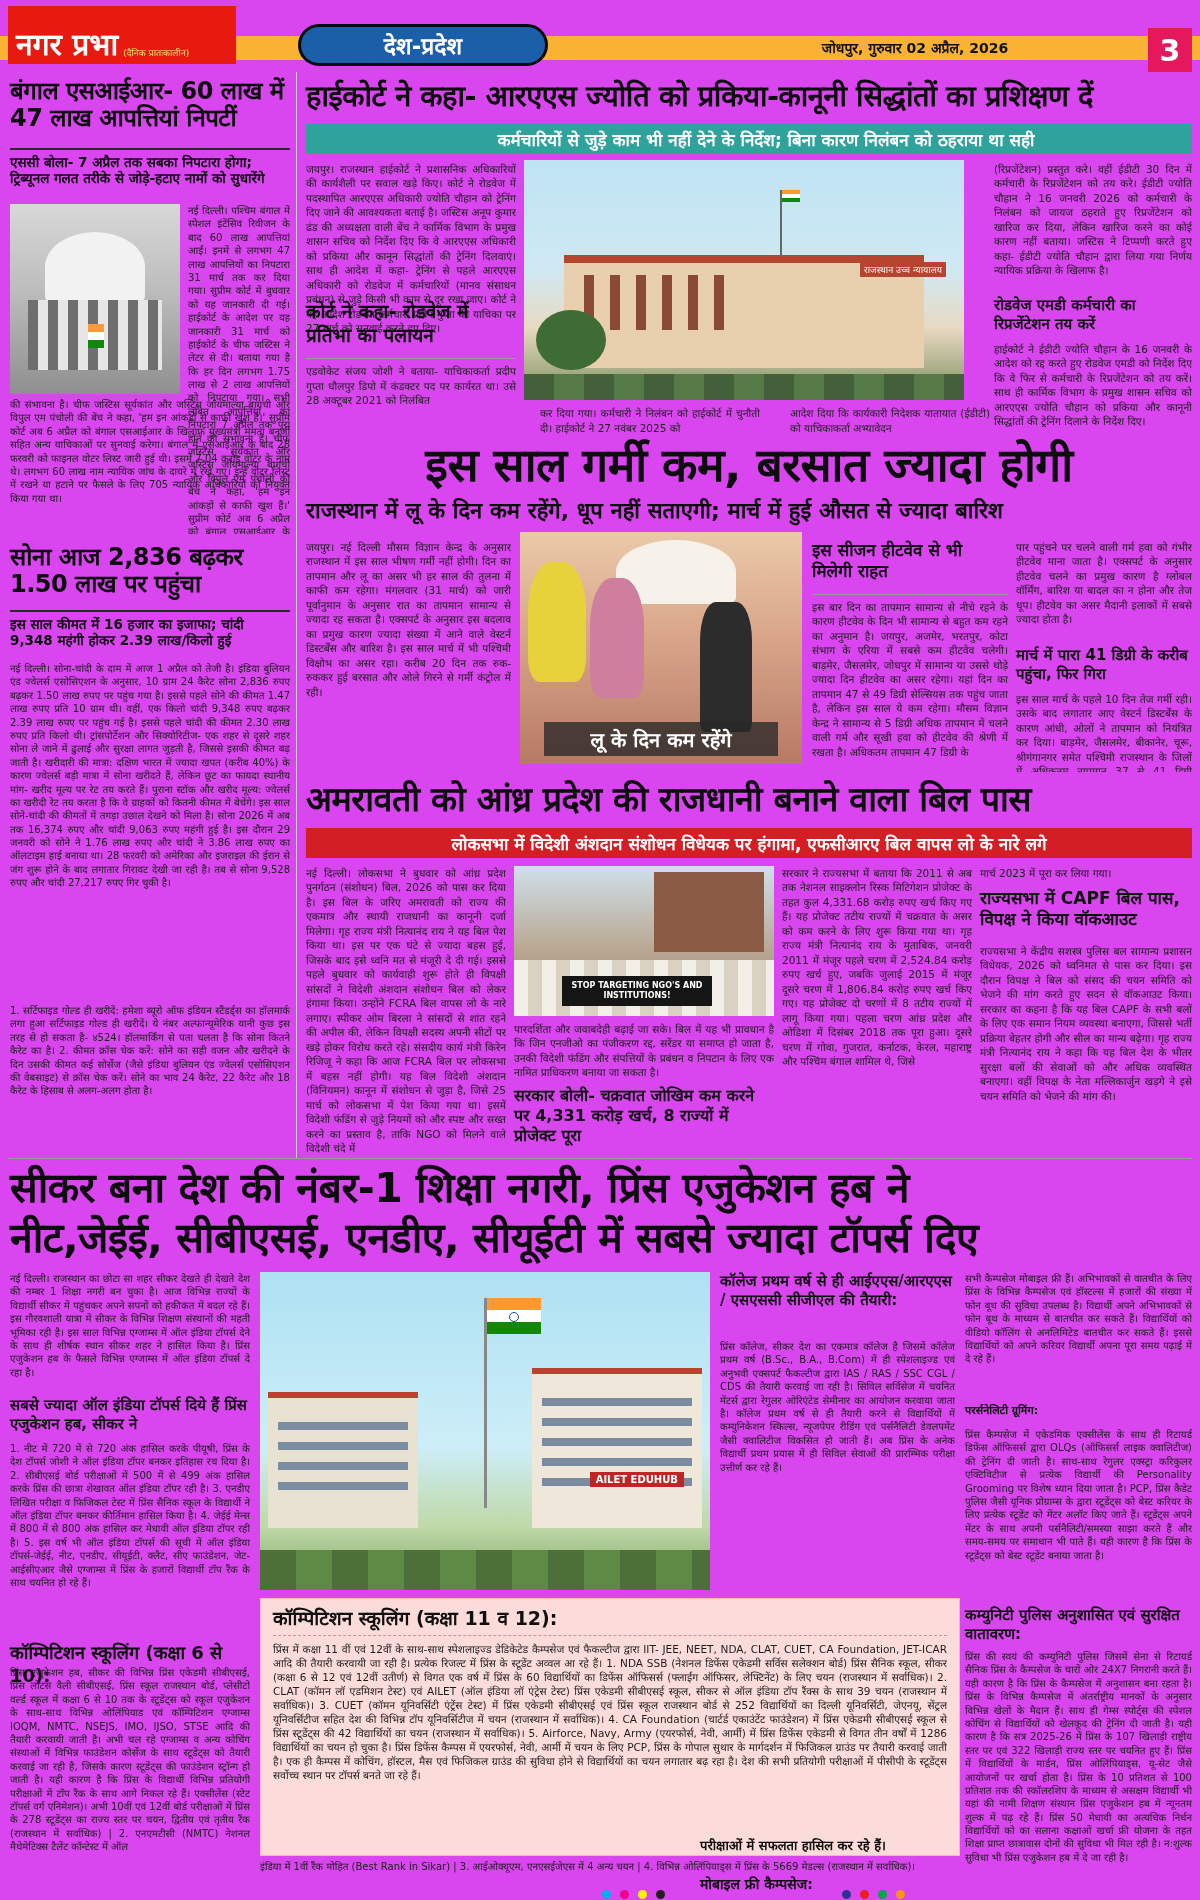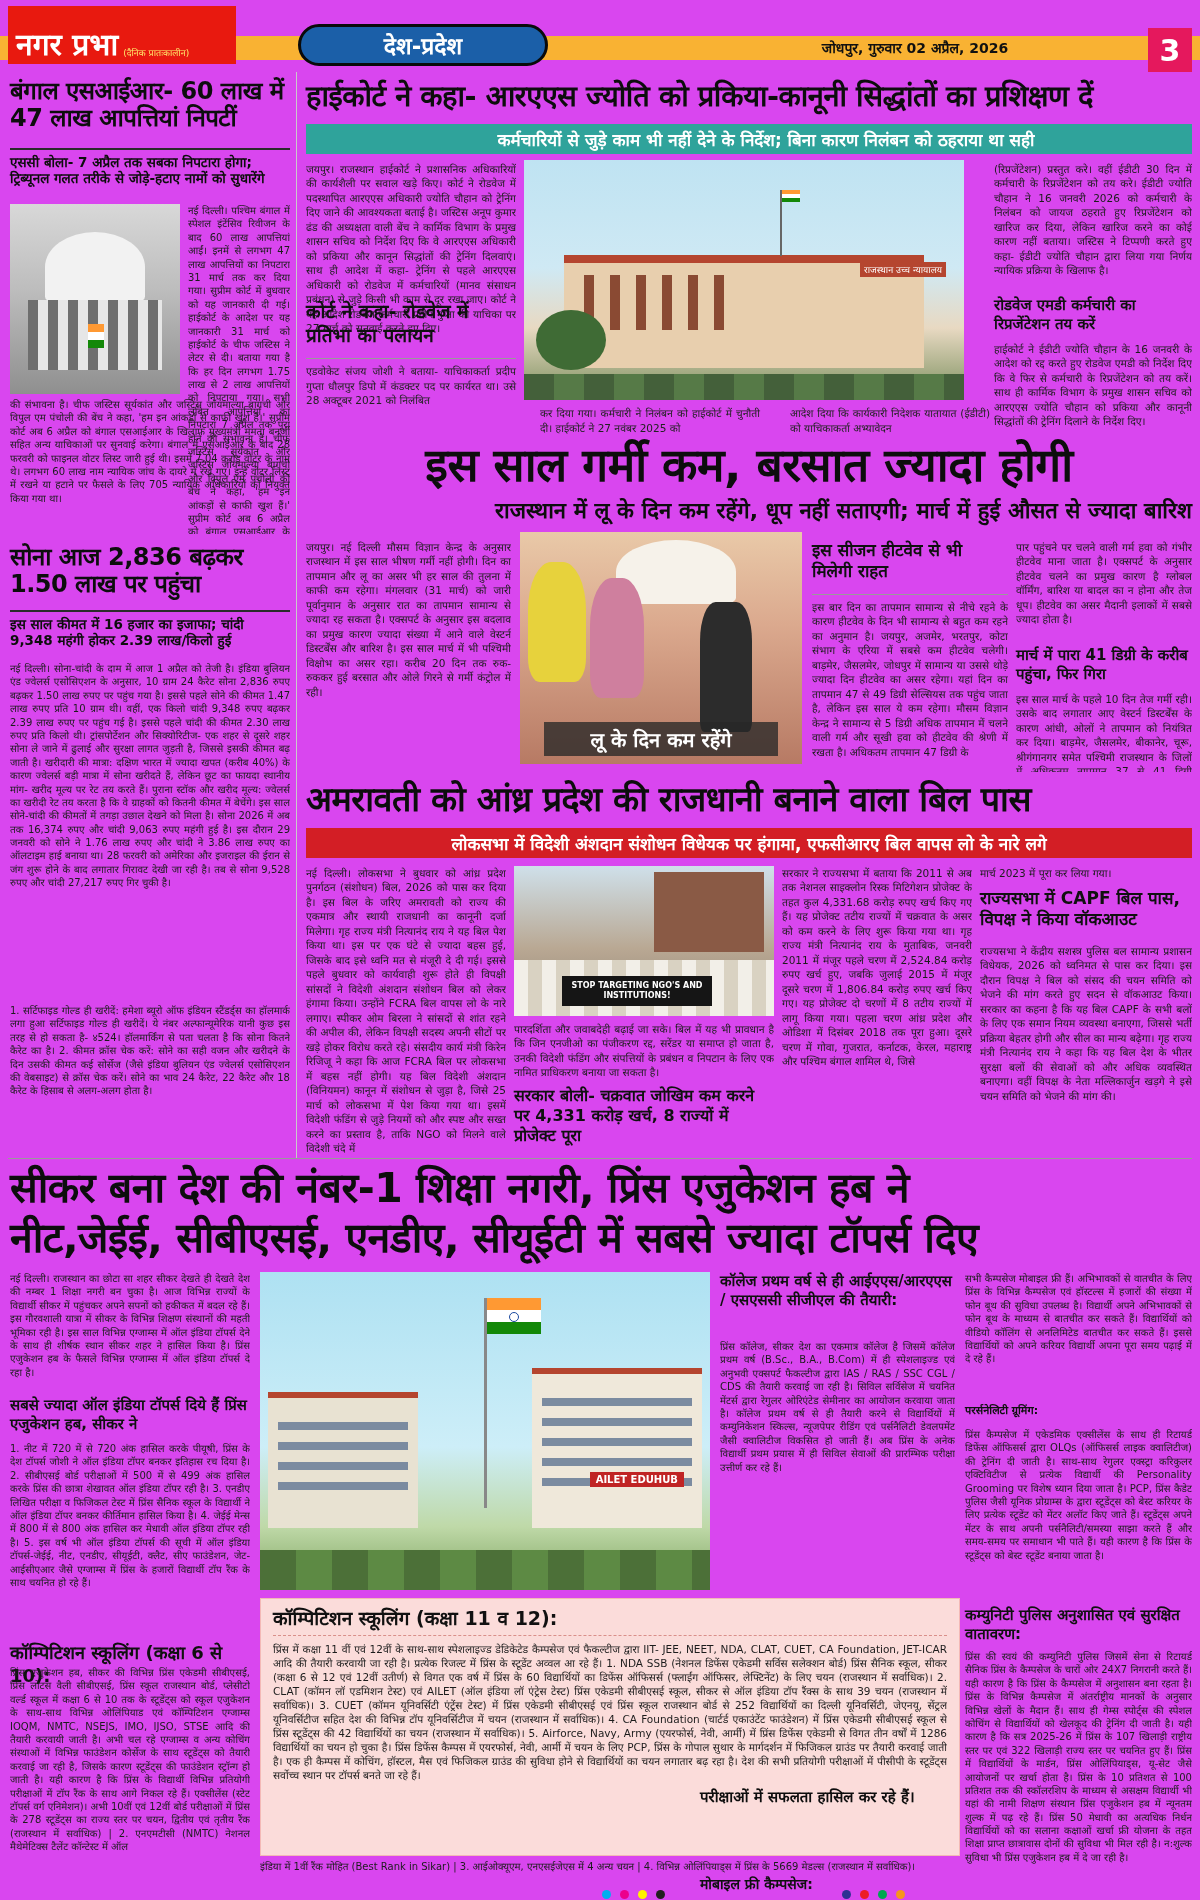--- a/index.html
+++ b/index.html
@@ -75,21 +75,21 @@
   <div class="abs sechead" style="left:306px;top:300px;width:210px;height:58px;font-size:19px;">कोर्ट ने कहा- रोडवेज में प्रतिभा का पलायन</div>
   <div class="abs thinrule" style="left:306px;top:358px;width:210px;"></div>
   <div class="abs capt" style="left:306px;top:364px;width:210px;height:70px;">एडवोकेट संजय जोशी ने बताया- याचिकाकर्ता प्रदीप गुप्ता धौलपुर डिपो में कंडक्टर पद पर कार्यरत था। उसे 28 अक्टूबर 2021 को निलंबित</div>
   <div class="abs capt" style="left:540px;top:406px;width:220px;height:50px;">कर दिया गया। कर्मचारी ने निलंबन को हाईकोर्ट में चुनौती दी। हाईकोर्ट ने 27 नवंबर 2025 को</div>
   <div class="abs capt" style="left:790px;top:406px;width:200px;height:50px;">आदेश दिया कि कार्यकारी निदेशक यातायात (ईडीटी) को याचिकाकर्ता अभ्यावेदन</div>
   <div class="abs body-txt" style="left:994px;top:162px;width:198px;height:132px;">(रिप्रजेंटेशन) प्रस्तुत करे। वहीं ईडीटी 30 दिन में कर्मचारी के रिप्रजेंटेशन को तय करे। ईडीटी ज्योति चौहान ने 16 जनवरी 2026 को कर्मचारी के निलंबन को जायज ठहराते हुए रिप्रजेंटेशन को खारिज कर दिया, लेकिन खारिज करने का कोई कारण नहीं बताया। जस्टिस ने टिप्पणी करते हुए कहा- ईडीटी ज्योति चौहान द्वारा लिया गया निर्णय न्यायिक प्रक्रिया के खिलाफ है।</div>
   <div class="abs sechead" style="left:994px;top:296px;width:198px;height:44px;font-size:15px;">रोडवेज एमडी कर्मचारी का रिप्रजेंटेशन तय करें</div>
   <div class="abs body-txt" style="left:994px;top:342px;width:198px;height:116px;">हाईकोर्ट ने ईडीटी ज्योति चौहान के 16 जनवरी के आदेश को रद्द करते हुए रोडवेज एमडी को निर्देश दिए कि वे फिर से कर्मचारी के रिप्रजेंटेशन को तय करें। साथ ही कार्मिक विभाग के प्रमुख शासन सचिव को आरएएस ज्योति चौहान को प्रकिया और कानूनी सिद्धांतों की ट्रेनिंग दिलाने के निर्देश दिए।</div>
 
   <div class="abs headline" style="left:306px;top:440px;width:886px;height:52px;font-size:46px;text-align:center;white-space:nowrap;">इस साल गर्मी कम, बरसात ज्यादा होगी</div>
-  <div class="abs subhead" style="left:306px;top:498px;width:886px;height:30px;font-size:22px;text-align:right;white-space:nowrap;">राजस्थान में लू के दिन कम रहेंगे, धूप नहीं सताएगी; मार्च में हुई औसत से ज्यादा बारिश</div>
+  <div class="abs subhead" style="left:306px;top:498px;width:886px;height:30px;font-size:22px;text-align:left;white-space:nowrap;">राजस्थान में लू के दिन कम रहेंगे, धूप नहीं सताएगी; मार्च में हुई औसत से ज्यादा बारिश</div>
   <div class="abs body-txt" style="left:306px;top:540px;width:205px;height:232px;">जयपुर। नई दिल्ली मौसम विज्ञान केन्द्र के अनुसार राजस्थान में इस साल भीषण गर्मी नहीं होगी। दिन का तापमान और लू का असर भी हर साल की तुलना में काफी कम रहेगा। मंगलवार (31 मार्च) को जारी पूर्वानुमान के अनुसार रात का तापमान सामान्य से ज्यादा रह सकता है। एक्सपर्ट के अनुसार इस बदलाव का प्रमुख कारण ज्यादा संख्या में आने वाले वेस्टर्न डिस्टर्बेंस और बारिश है। इस साल मार्च में भी पश्चिमी विक्षोभ का असर रहा। करीब 20 दिन तक रुक-रुककर हुई बरसात और ओले गिरने से गर्मी कंट्रोल में रही।</div>
   <div class="abs photo" style="left:520px;top:532px;width:282px;height:232px;background:linear-gradient(180deg,#e9c9a8 0%,#dba98e 40%,#b77a64 100%);">
     <div style="position:absolute;left:96px;top:8px;width:120px;height:64px;background:#f6f2ea;border-radius:50% 50% 10% 10%;"></div>
     <div style="position:absolute;left:8px;top:30px;width:58px;height:120px;background:#e7d23c;border-radius:40% 40% 20% 20%;"></div>
     <div style="position:absolute;left:70px;top:46px;width:54px;height:120px;background:#cf7f9e;border-radius:40% 40% 20% 20%;"></div>
     <div style="position:absolute;left:180px;top:70px;width:52px;height:130px;background:#2c2c2c;border-radius:30% 30% 8% 8%;"></div>
     <div style="position:absolute;left:24px;bottom:8px;width:234px;height:34px;background:rgba(40,40,40,.78);display:flex;align-items:center;justify-content:center;">
       <span style="color:#fff;font-weight:bold;font-size:20px;">लू के दिन कम रहेंगे</span>
     </div>
   </div>
@@ -146,21 +146,21 @@
   </div>
 
   <div class="abs pinkbox" style="left:260px;top:1598px;width:700px;height:258px;padding:8px 12px;">
     <div class="sechead" style="font-size:19px;color:#111;border-bottom:1px dashed #d98f8a;padding-bottom:4px;">कॉम्पिटिशन स्कूलिंग (कक्षा 11 व 12):</div>
     <div class="body-sm" style="margin-top:6px;height:206px;font-size:10.5px;">प्रिंस में कक्षा 11 वीं एवं 12वीं के साथ-साथ स्पेशलाइज्ड डेडिकेटेड कैम्पसेज एवं फैकल्टीज द्वारा IIT- JEE, NEET, NDA, CLAT, CUET, CA Foundation, JET-ICAR आदि की तैयारी करवायी जा रही है। प्रत्येक रिजल्ट में प्रिंस के स्टूडेंट अव्वल आ रहे हैं। 1. NDA SSB (नेशनल डिफेंस एकेडमी सर्विस सलेक्शन बोर्ड) प्रिंस सैनिक स्कूल, सीकर (कक्षा 6 से 12 एवं 12वीं उतीर्ण) से विगत एक वर्ष में प्रिंस के 60 विद्यार्थियों का डिफेंस ऑफिसर्स (फ्लाईंग ऑफिसर, लेफ्टिनेंट) के लिए चयन (राजस्थान में सर्वाधिक)। 2. CLAT (कॉमन लॉ एडमिशन टेस्ट) एवं AILET (ऑल इंडिया लॉ एंट्रेस टेस्ट) प्रिंस एकेडमी सीबीएसई स्कूल, सीकर से ऑल इंडिया टॉप रैंक्स के साथ 39 चयन (राजस्थान में सर्वाधिक)। 3. CUET (कॉमन यूनिवर्सिटी एंट्रेंस टेस्ट) में प्रिंस एकेडमी सीबीएसई एवं प्रिंस स्कूल राजस्थान बोर्ड से 252 विद्यार्थियों का दिल्ली यूनिवर्सिटी, जेएनयू, सेंट्रल यूनिवर्सिटीज सहित देश की विभिन्न टॉप यूनिवर्सिटीज में चयन (राजस्थान में सर्वाधिक)। 4. CA Foundation (चार्टर्ड एकाउंटेंट फाउंडेशन) में प्रिंस एकेडमी सीबीएसई स्कूल से प्रिंस स्टूडेंट्स की 42 विद्यार्थियों का चयन (राजस्थान में सर्वाधिक)। 5. Airforce, Navy, Army (एयरफोर्स, नेवी, आर्मी) में प्रिंस डिफेंस एकेडमी से विगत तीन वर्षों में 1286 विद्यार्थियों का चयन हो चुका है। प्रिंस डिफेंस कैम्पस में एयरफोर्स, नेवी, आर्मी में चयन के लिए PCP, प्रिंस के गोपाल सुथार के मार्गदर्शन में फिजिकल ग्राउंड पर तैयारी करवाई जाती है। एक ही कैम्पस में कोचिंग, हॉस्टल, मैस एवं फिजिकल ग्राउंड की सुविधा होने से विद्यार्थियों का चयन लगातार बढ़ रहा है। देश की सभी प्रतियोगी परीक्षाओं में पीसीपी के स्टूडेंट्स सर्वोच्च स्थान पर टॉपर्स बनते जा रहे हैं।</div>
   </div>
   <div class="abs body-sm" style="left:260px;top:1860px;width:700px;height:16px;white-space:nowrap;">इंडिया में 1वीं रैंक मोहित (Best Rank in Sikar) | 3. आईओक्यूएम, एनएसईजेएस में 4 अन्य चयन | 4. विभिन्न ओलिंपियाड्स में प्रिंस के 5669 मेडल्स (राजस्थान में सर्वाधिक)।</div>
 
   <div class="abs sechead" style="left:720px;top:1272px;width:235px;height:66px;font-size:15px;">कॉलेज प्रथम वर्ष से ही आईएएस/आरएएस / एसएससी सीजीएल की तैयारी:</div>
   <div class="abs body-sm" style="left:720px;top:1340px;width:235px;height:236px;">प्रिंस कॉलेज, सीकर देश का एकमात्र कॉलेज है जिसमें कॉलेज प्रथम वर्ष (B.Sc., B.A., B.Com) में ही स्पेशलाइज्ड एवं अनुभवी एक्सपर्ट फैकल्टीज द्वारा IAS / RAS / SSC CGL / CDS की तैयारी करवाई जा रही है। सिविल सर्विसेज में चयनित मेंटर्स द्वारा रेगुलर ओरिएंटेड सेमीनार का आयोजन करवाया जाता है। कॉलेज प्रथम वर्ष से ही तैयारी करने से विद्यार्थियों में कम्युनिकेशन स्किल्स, न्यूजपेपर रीडिंग एवं पर्सनैलिटी डेवलपमेंट जैसी क्वालिटीज विकसित हो जाती हैं। अब प्रिंस के अनेक विद्यार्थी प्रथम प्रयास में ही सिविल सेवाओं की प्रारम्भिक परीक्षा उत्तीर्ण कर रहे हैं।</div>
-  <div class="abs subhead" style="left:700px;top:1788px;width:235px;height:16px;font-size:15px;">परीक्षाओं में सफलता हासिल कर रहे हैं।</div>
+  <div class="abs subhead" style="left:700px;top:1838px;width:235px;height:16px;font-size:13px;">परीक्षाओं में सफलता हासिल कर रहे हैं।</div>
   <div class="abs sechead" style="left:700px;top:1876px;width:235px;height:20px;font-size:14px;">मोबाइल फ्री कैम्पसेज:</div>
 
   <div class="abs body-sm" style="left:965px;top:1272px;width:227px;height:130px;">सभी कैम्पसेज मोबाइल फ्री हैं। अभिभावकों से वातचीत के लिए प्रिंस के विभिन्न कैम्पसेज एवं हॉस्टल्स में हजारों की संख्या में फोन बूथ की सुविधा उपलब्ध है। विद्यार्थी अपने अभिभावकों से फोन बूथ के माध्यम से बातचीत कर सकते हैं। विद्यार्थियों को वीडियो कॉलिंग से अनलिमिटेड बातचीत कर सकते हैं। इससे विद्यार्थियों को अपने करियर विद्यार्थी अपना पूरा समय पढ़ाई में दे रहे हैं।</div>
   <div class="abs sechead" style="left:965px;top:1404px;width:227px;height:22px;font-size:11px;">परर्सनेलिटी ग्रूमिंग:</div>
   <div class="abs body-sm" style="left:965px;top:1428px;width:227px;height:176px;">प्रिंस कैम्पसेज में एकेडमिक एक्सीलेंस के साथ ही रिटायर्ड डिफेंस ऑफिसर्स द्वारा OLQs (ऑफिसर्स लाइक क्वालिटीज) की ट्रेनिंग दी जाती है। साथ-साथ रेगुलर एक्स्ट्रा करिकुलर एक्टिविटीज से प्रत्येक विद्यार्थी की Personality Grooming पर विशेष ध्यान दिया जाता है। PCP, प्रिंस कैडेट पुलिस जैसी यूनिक प्रोग्राम्स के द्वारा स्टूडेंट्स को बेस्ट करियर के लिए प्रत्येक स्टूडेंट को मेंटर अलॉट किए जाते हैं। स्टूडेंट्स अपने मेंटर के साथ अपनी पर्सनैलिटी/समस्या साझा करते हैं और समय-समय पर समाधान भी पाते हैं। यही कारण है कि प्रिंस के स्टूडेंट्स को बेस्ट स्टूडेंट बनाया जाता है।</div>
   <div class="abs sechead" style="left:965px;top:1606px;width:227px;height:42px;font-size:15px;">कम्युनिटी पुलिस अनुशासित एवं सुरक्षित वातावरण:</div>
   <div class="abs body-sm" style="left:965px;top:1650px;width:227px;height:242px;">प्रिंस की स्वयं की कम्युनिटी पुलिस जिसमें सेना से रिटायर्ड सैनिक प्रिंस के कैम्पसेज के चारों ओर 24X7 निगरानी करते हैं। यही कारण है कि प्रिंस के कैम्पसेज में अनुशासन बना रहता है। प्रिंस के विभिन्न कैम्पसेज में अंतर्राष्ट्रीय मानकों के अनुसार विभिन्न खेलों के मैदान हैं। साथ ही गेम्स स्पोर्ट्स की स्पेशल कोचिंग से विद्यार्थियों को खेलकूद की ट्रेनिंग दी जाती है। यही कारण है कि सत्र 2025-26 में प्रिंस के 107 खिलाड़ी राष्ट्रीय स्तर पर एवं 322 खिलाड़ी राज्य स्तर पर चयनित हुए हैं। प्रिंस में विद्यार्थियों के मार्डन, प्रिंस ओलिंपियाड्स, यू-सेट जैसे आयोजनों पर खर्चा होता है। प्रिंस के 10 प्रतिशत से 100 प्रतिशत तक की स्कॉलरशिप के माध्यम से असक्षम विद्यार्थी भी यहां की नामी शिक्षण संस्थान प्रिंस एजुकेशन हब में न्यूनतम शुल्क में पढ़ रहे हैं। प्रिंस 50 मेधावी का अत्यधिक निर्धन विद्यार्थियों को का सलाना कक्षाओं खर्चा फ्री योजना के तहत शिक्षा प्राप्त छात्रावास दोनों की सुविधा भी मिल रही है। न:शुल्क सुविधा भी प्रिंस एजुकेशन हब में दे जा रही है।</div>
 
   <div class="abs" style="left:600px;top:1884px;">
     <span class="dot" style="background:#00aeef;"></span>

